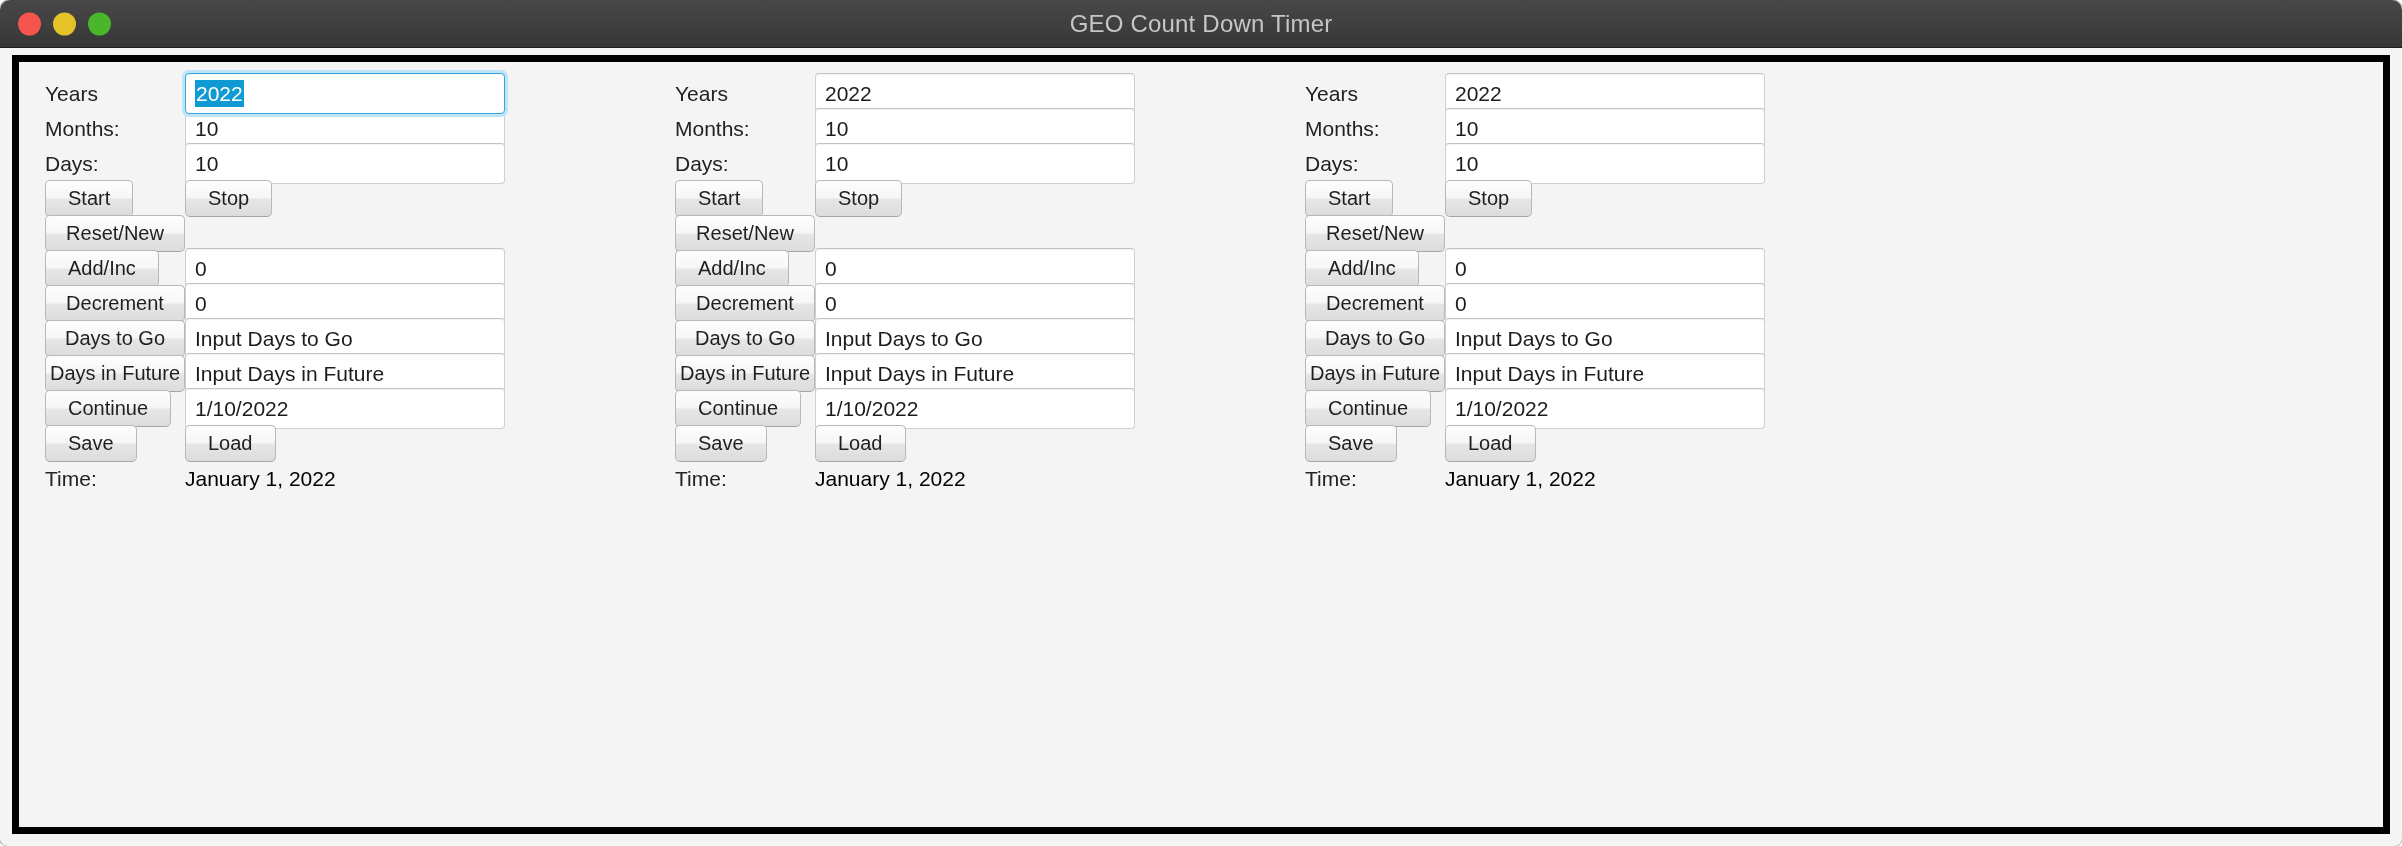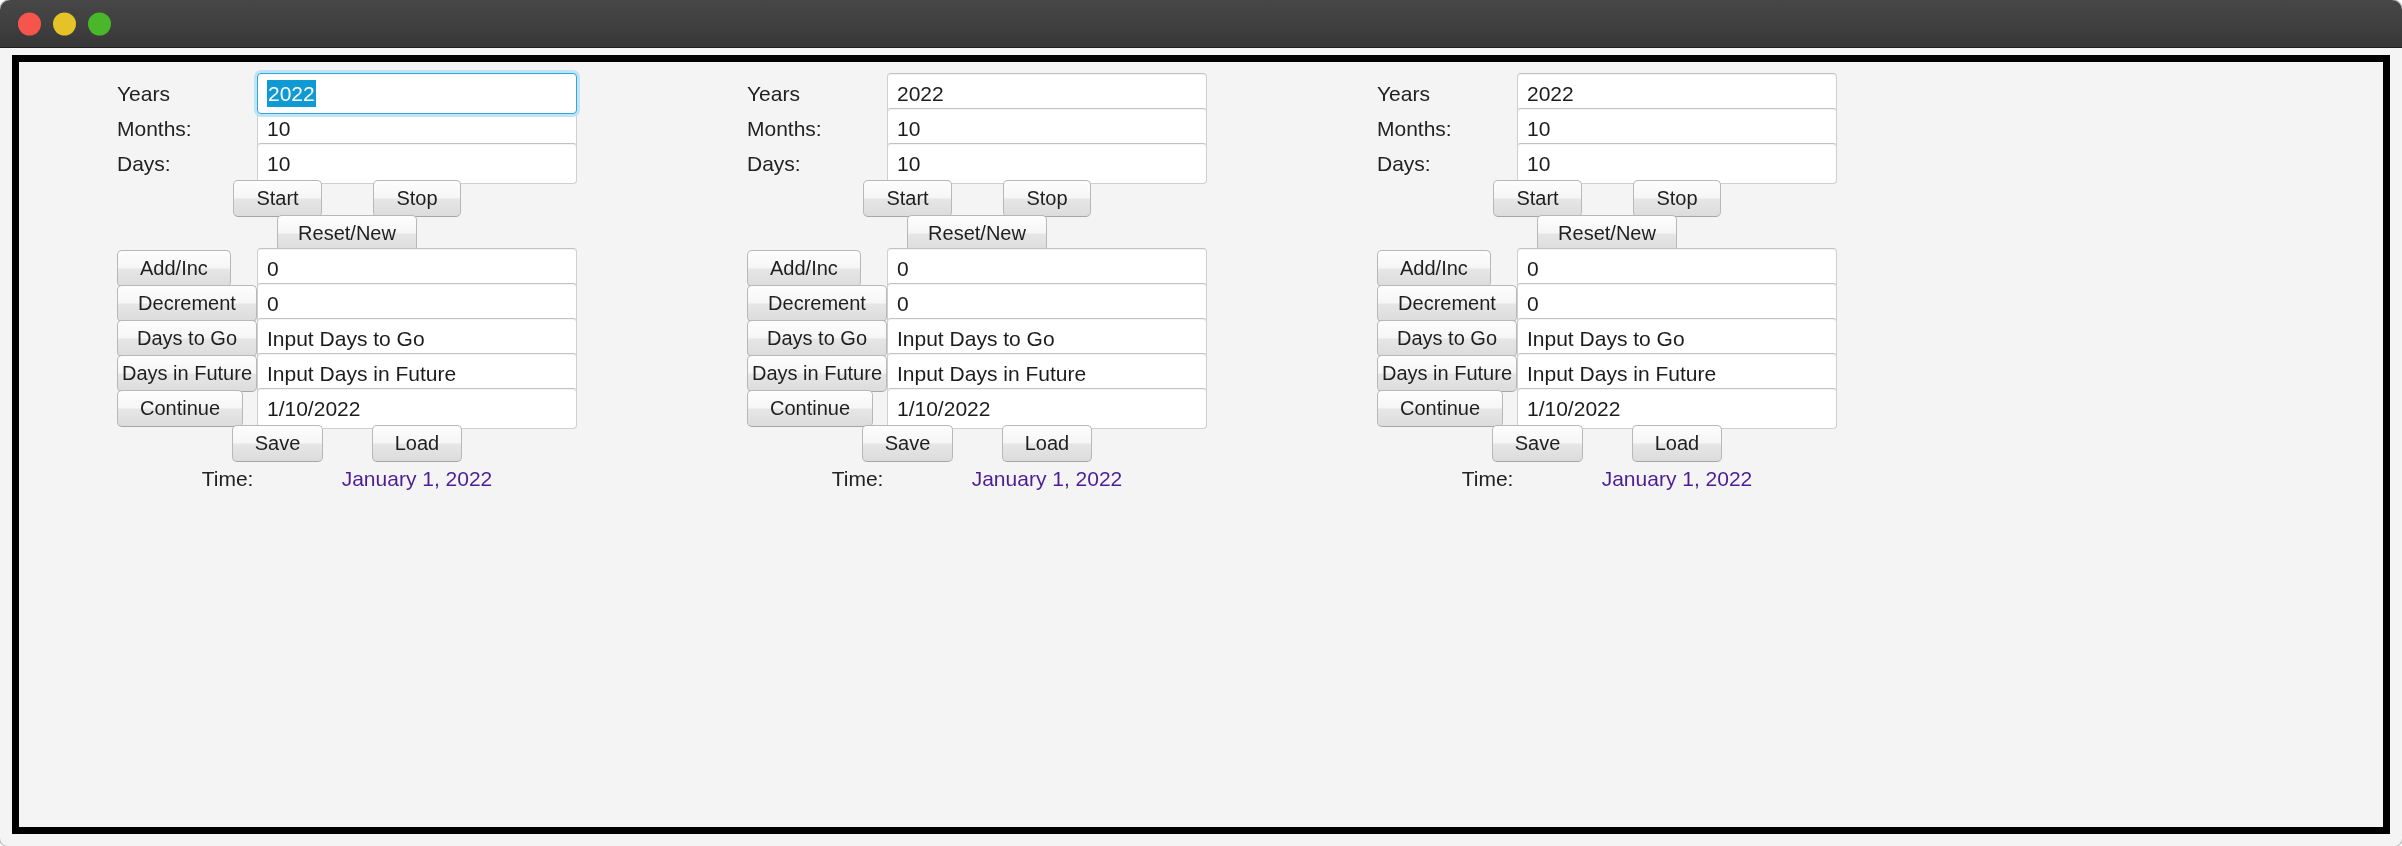--- a/index.html
+++ b/index.html
@@ -90,21 +90,20 @@
     padding-left: 26px;
     box-sizing: border-box;
   }
 
   
   .row {
     display: flex;
     align-items: flex-start;
     height: 35px;
     margin-bottom: 0px;
-    justify-content: center;
   }
   .left-cell {
     width: 140px;
     flex: 0 0 140px;
     display: flex;
     align-items: center;
     height: 35px;
   }
   .right-cell {
     display: flex;
@@ -170,36 +169,37 @@
     color: #1f1f1f;
     cursor: default;
     white-space: nowrap;
     display: inline-flex;
     align-items: center;
     justify-content: center;
   }
 
   .static-txt {
     font-size: 21px;
-    color: #4c1d95;
+    color: #000000;
     white-space: nowrap;
     line-height: 1;
   }
 </style>
 </head>
 <body>
 
 <div class="window">
 
   <div class="titlebar">
     <div class="traffic">
       <div class="light close"></div>
       <div class="light min"></div>
       <div class="light max"></div>
     </div>
+    <div class="title-text">GEO Count Down Timer</div>
   </div>
 
   <div class="content-outer">
     <div class="content-inner">
       <div class="columns">
 
         <div class="column">
 
           <div class="row">
             <div class="left-cell">

